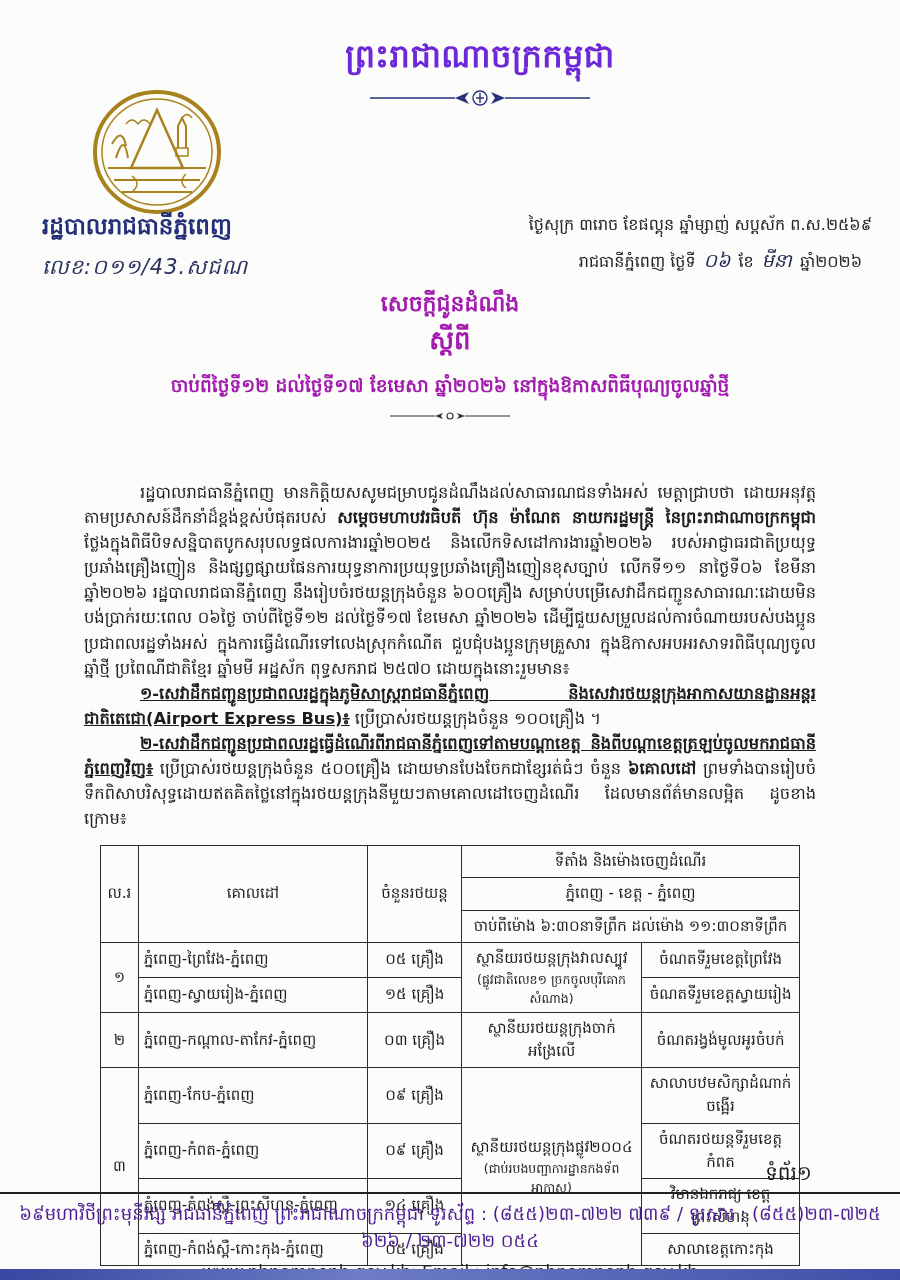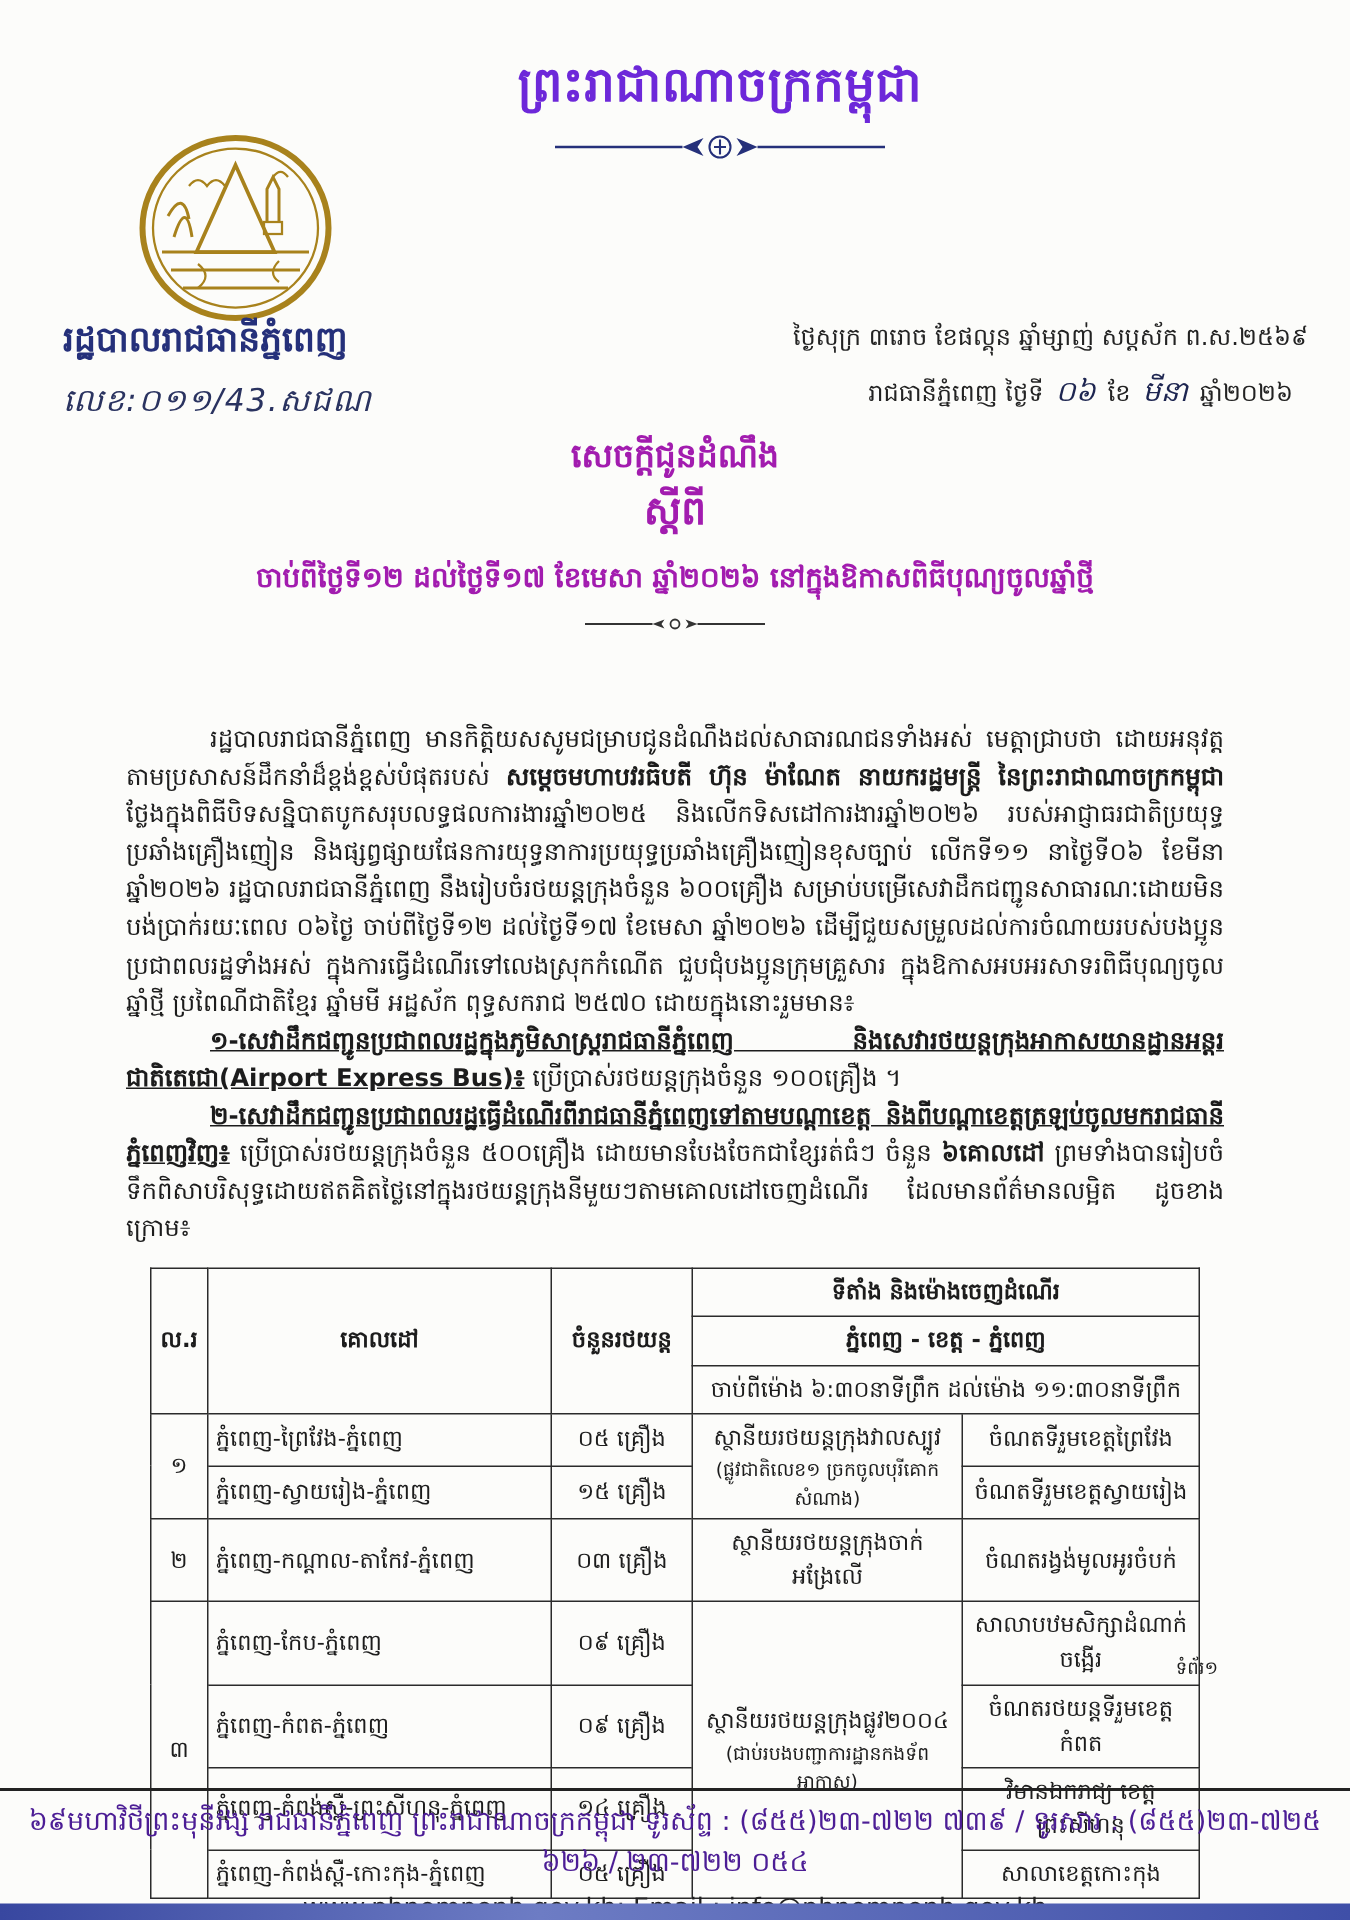--- a/index.html
+++ b/index.html
@@ -31,29 +31,29 @@
   .subject    { font-size:18.5px; font-weight:bold; line-height:1.75; margin-top:8px; }
   .mini-flourish { margin-top:4px; }
   
   .content { position:absolute; top:480px; left:84px; width:732px; font-size:16.3px; line-height:1.54; text-align:justify; }
   .para { text-indent:56px; }
   .bold { font-weight:bold; }
   .uline { text-decoration:underline; font-weight:bold; }
   
   table.bus { border-collapse:collapse; width:700px; margin:14px auto 0; font-size:15px; }
   table.bus th, table.bus td { border:1.5px solid #2b2b2b; padding:4px 5px; vertical-align:middle; }
-  table.bus thead th { font-weight:bold; text-align:center; }
+  table.bus thead th { font-weight:normal; text-align:center; }
   .c-no   { width:38px;  text-align:center; }
   .c-dest { width:243px; text-align:left; padding-left:8px; }
   .c-qty  { width:98px;  text-align:center; }
   .c-sta  { width:190px; text-align:center; }
   .c-stop { width:165px; text-align:center; }
   .sta-note { font-size:12.5px; }
   
-  .page-label { position:absolute; top:1104px; right:88px; font-size:12px; }
+  .page-label { position:absolute; top:1160px; right:88px; font-size:20px; }
   .footer-rule { position:absolute; top:1192px; left:0; width:900px; height:2px; background:#222; }
   .footer { position:absolute; top:1202px; left:0; width:900px; text-align:center; }
   .footer-line1 { font-size:18px; color:#4c1d95; }
   .footer-line2 { font-size:17px; color:#222; margin-top:6px; }
   .scan-edge { position:absolute; bottom:0; left:0; width:900px; height:11px;
                background:linear-gradient(90deg,#3847a0,#6d7cc4 40%,#3f4fa8); }
 </style>
 </head>
 <body>
 

